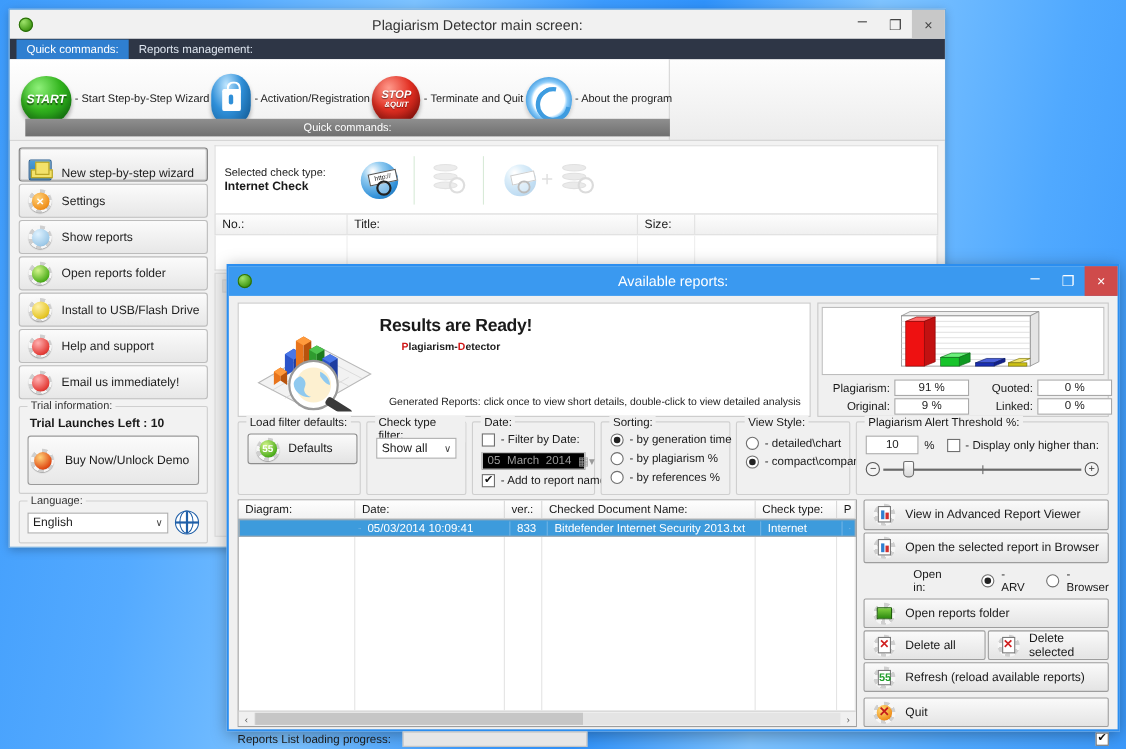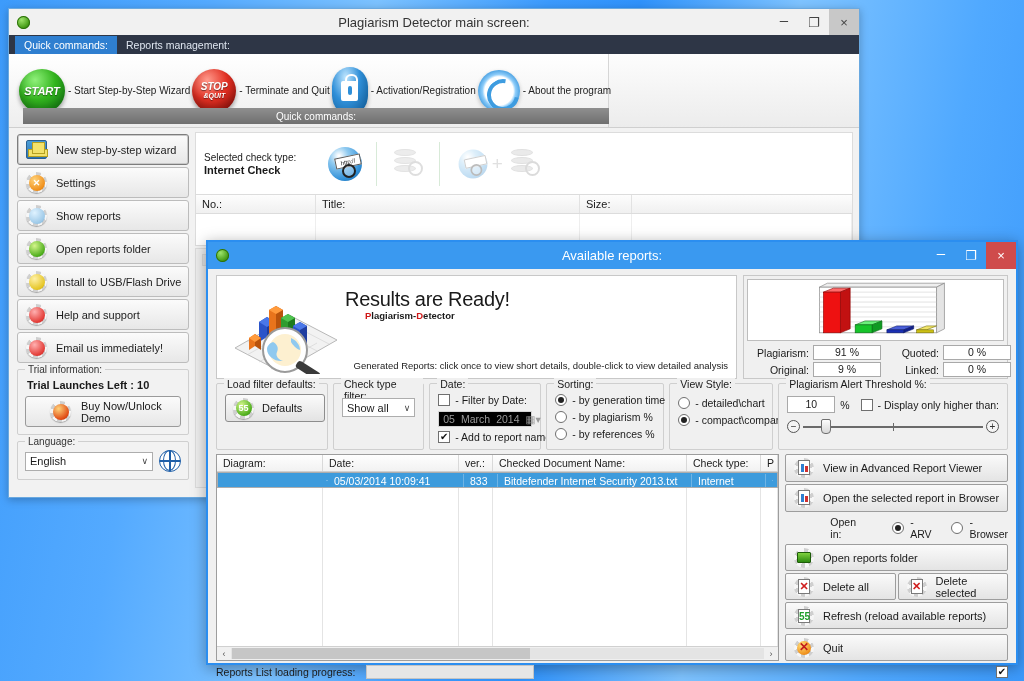--- a/index.html
+++ b/index.html
@@ -100,21 +100,21 @@
   
   .main-body { display:flex; height:371px; }
   .sidebar { width:186px; padding:6px 6px 0 8px; }
   .side-btn {
     height:31px; margin-bottom:2px;
     background:linear-gradient(#fbfbfb,#e7e7e7);
     border:1px solid #bcbcbc; border-radius:3px;
     display:flex; align-items:center; padding-left:8px; gap:9px;
     font-size:11px; color:#1d1d1d;
   }
-  .side-btn.first { border-color:#7d7d7d; box-shadow:0 0 0 1px #c9c9c9 inset; }
+  .side-btn.first { border-color:#7d7d7d; box-shadow:0 0 0 1px #c9c9c9 inset;align-items:flex-end; }
   .gear {
     width:21px;height:21px;border-radius:50%;
     position:relative; flex:0 0 auto;
     background:conic-gradient(#cfcfcf 0 8%, #f6f6f6 8% 16%, #cfcfcf 16% 24%, #f6f6f6 24% 32%,
        #cfcfcf 32% 40%, #f6f6f6 40% 48%, #cfcfcf 48% 56%, #f6f6f6 56% 64%,
        #cfcfcf 64% 72%, #f6f6f6 72% 80%, #cfcfcf 80% 88%, #f6f6f6 88% 100%);
     box-shadow:0 1px 1px rgba(0,0,0,.3);
   }
   .gear .core {
     position:absolute;left:2.5px;top:2.5px;width:16px;height:16px;border-radius:50%;
@@ -136,23 +136,23 @@
   .group {
     border:1px solid #cfcfcf; border-radius:2px; margin-top:6px;
     padding:8px 7px 7px; position:relative; background:#f2f2f2;
   }
   .group > .glabel {
     position:absolute; top:-6px; left:7px; background:#f2f2f2;
     padding:0 3px; font-size:10px; color:#333;
   }
   .trial-txt { font-size:11px; font-weight:bold; margin:1px 0 5px 2px; }
   .buy-btn {
-    height:31px; background:linear-gradient(#fbfbfb,#e7e7e7);
+    height:45px; background:linear-gradient(#fbfbfb,#e7e7e7);
     border:1px solid #9a9a9a; border-radius:3px;
-    display:flex; align-items:center; padding-left:24px; gap:10px; font-size:11px;
+    display:flex; align-items:center; padding-left:2px; gap:10px; font-size:11px;
   }
   .lang-row { display:flex; align-items:center; gap:6px; }
   .sel {
     flex:1; height:19px; background:#fff; border:1px solid #adadad;
     display:flex;align-items:center; padding:0 4px; font-size:11px; position:relative;
   }
   .sel .chev { margin-left:auto; font-size:9px; color:#444; }
   .globe {
     width:22px;height:22px;border-radius:50%;
     background:#fff;border:1.5px solid #1f5fa8;position:relative;flex:0 0 auto;
@@ -190,21 +190,21 @@
 
   
   #reportsWin { left:206px; top:240px; width:812px; height:425px;
      border:2px solid #2b8ef0; box-shadow:0 3px 14px rgba(0,0,0,.35); background:#f0f0f0; }
   #reportsWin .titlebar { background:#3a99f0; height:27px; }
   .rw-body { padding:6px 8px 0 8px; display:flex; flex-direction:column; gap:4px; height:396px; }
 
   .top-row { display:flex; gap:6px; }
   .banner { flex:1; height:104px; border:1px solid #c8c8c8; background:#fff; position:relative; overflow:hidden; }
   .banner-logo { position:absolute; left:12px; top:8px; width:112px; height:90px; }
-  .banner h1 { position:absolute; left:128px; top:12px; margin:0; font-size:20px; font-weight:normal; letter-spacing:-.3px;text-align:right; }
+  .banner h1 { position:absolute; left:128px; top:12px; margin:0; font-size:16px; font-weight:bold; letter-spacing:-.3px;text-align:right; }
   .banner .sub { position:absolute; left:148px; top:34px; font-size:9.5px; font-weight:bold; }
   .banner .sub .r { color:#d01717; }
   .banner .hint { position:absolute; right:8px; bottom:7px; font-size:9.5px; color:#222; }
 
   .statbox { width:265px; height:104px; border:1px solid #c8c8c8; background:#f0f0f0; padding:3px; }
   .chartwrap { height:62px; background:#fff; border:1px solid #bdbdbd; position:relative; }
   .statgrid { display:grid; grid-template-columns:62px 68px 54px 68px; gap:2px 4px; margin-top:4px; align-items:center; }
   .statgrid .lbl { text-align:right; font-size:10.5px; }
   .statgrid .val { height:15px; background:#fff; border:1px solid #a9a9a9; text-align:center; font-size:10.5px; line-height:13px; }
 
@@ -296,31 +296,31 @@
     <div class="tab">Reports management:</div>
   </div>
 
   <div class="quickbar">
     <div class="qb-inner">
       <div class="qb-item">
         <div class="btn-start">START</div>
         <span class="qb-label">- Start Step-by-Step Wizard</span>
       </div>
       <div class="qb-item">
+        <div class="btn-lock">
+            <div class="lock-body"></div>
+          </div>
+        <span class="qb-label">- Activation/Registration</span>
+      </div>
+      <div class="qb-item">
         <div class="btn-stop">
           <span>STOP</span>
           <span class="s2">&amp;QUIT</span>
         </div>
         <span class="qb-label">- Terminate and Quit</span>
-      </div>
-      <div class="qb-item">
-        <div class="btn-lock">
-            <div class="lock-body"></div>
-          </div>
-        <span class="qb-label">- Activation/Registration</span>
       </div>
       <div class="qb-item">
         <div class="btn-about"></div>
         <span class="qb-label">- About the program</span>
       </div>
     </div>
     <div class="qb-caption">Quick commands:</div>
   </div>
 
   <div class="main-body">

